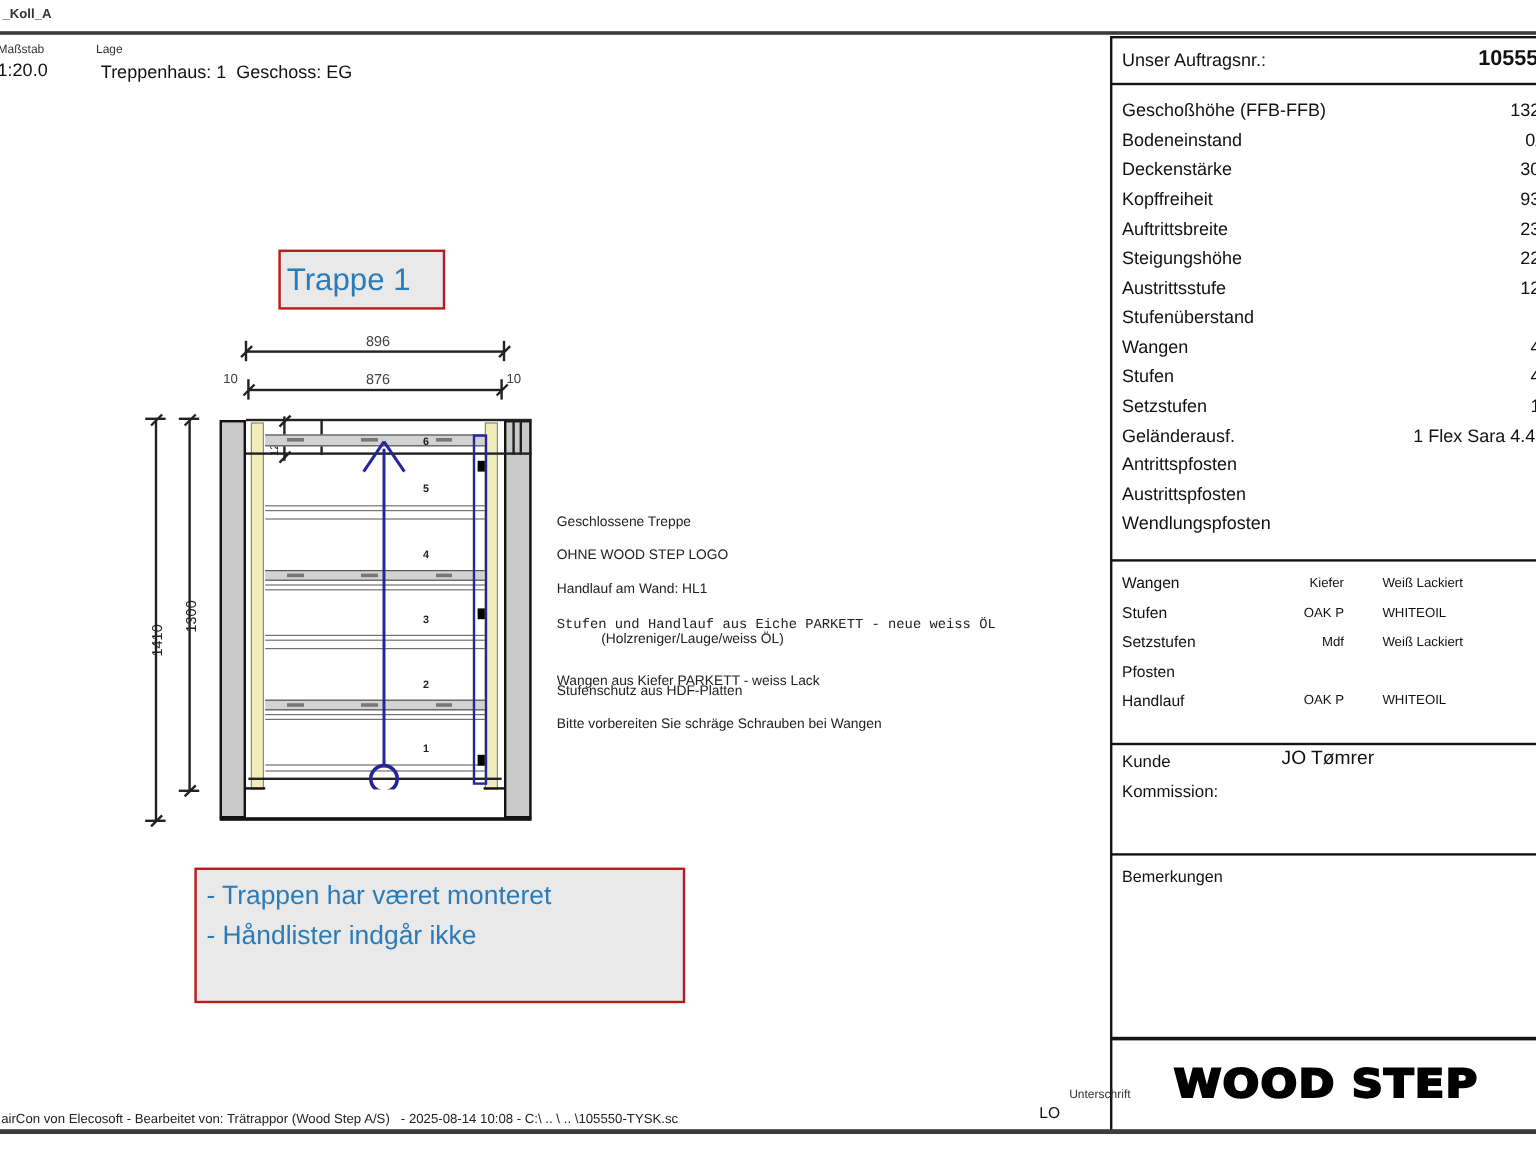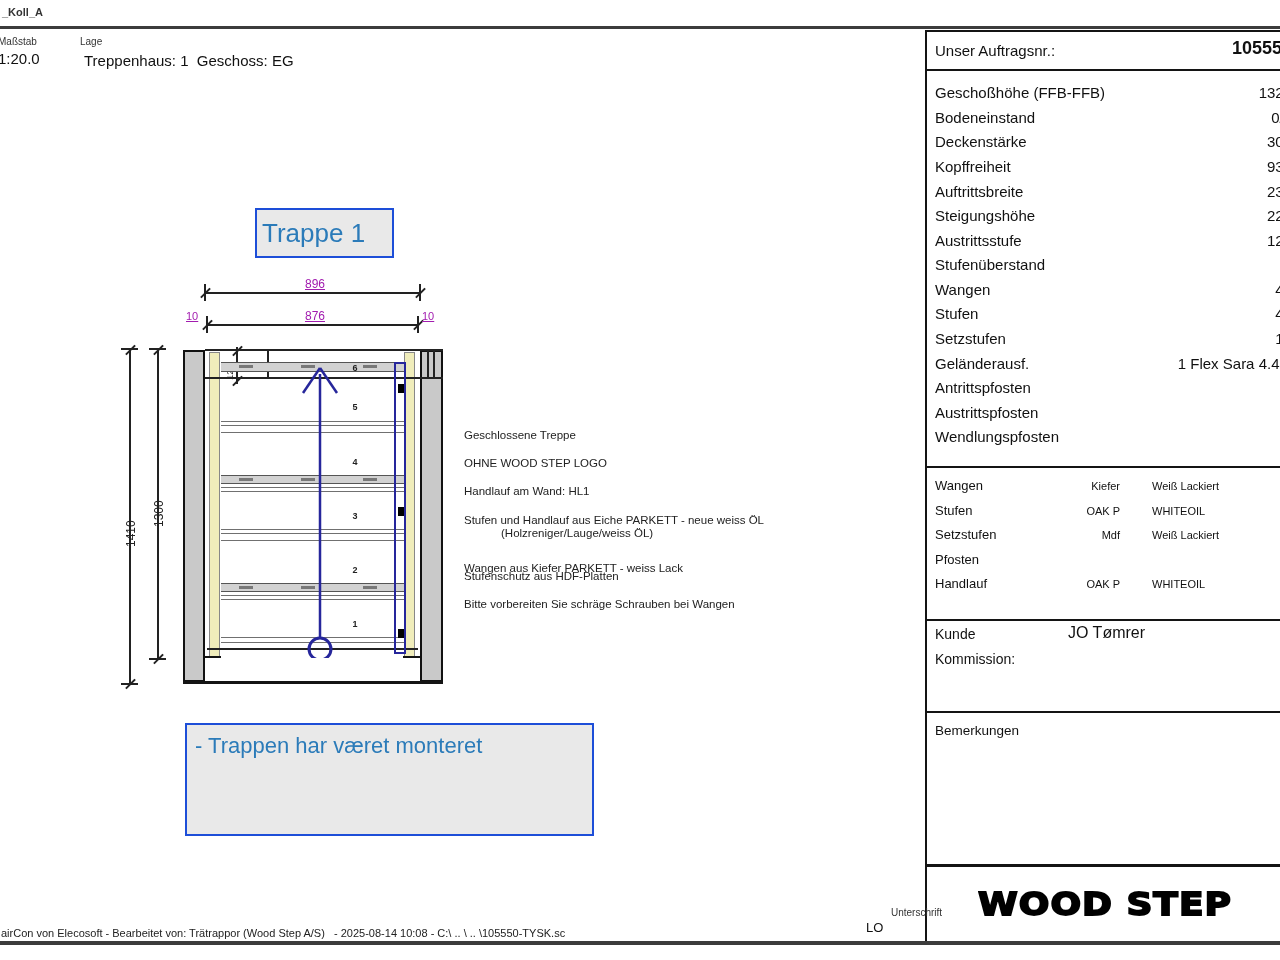--- a/index.html
+++ b/index.html
@@ -12,25 +12,25 @@
   .wall{position:absolute;top:350px;width:22px;height:332px;background:#c9c9c9;
         border:2px solid #111;box-sizing:border-box;}
   .stringer{position:absolute;top:352px;width:11px;height:306px;background:#f0edbb;
         border:1px solid #888;box-sizing:border-box;}
   .band{position:absolute;left:221px;width:183px;background:#d2d2d2;
         border-top:1px solid #555;border-bottom:1px solid #555;box-sizing:border-box;}
   .band::after{content:"";position:absolute;left:18px;right:12px;top:50%;height:3px;margin-top:-2px;
         background:repeating-linear-gradient(90deg,#787878 0 14px,transparent 14px 62px);}
   .sline{position:absolute;left:221px;width:183px;height:1px;background:#707070;}
   .tick{position:absolute;width:13px;height:2px;background:#222;transform:rotate(-45deg);}
-  .dimlabel{position:absolute;font-size:12px;color:#a21caf;text-decoration:underline;}
+  .dimlabel{position:absolute;font-size:12px;color:#404040;}
   .vlabel{position:absolute;font-size:12px;color:#222;transform:rotate(-90deg);transform-origin:left top;white-space:nowrap;}
   .stepnum{position:absolute;left:349px;width:12px;text-align:center;font-size:9px;font-weight:bold;color:#222;}
   .mark{position:absolute;left:398px;width:6px;height:9px;background:#000;}
-  .redbox{position:absolute;background:#e9e9e9;border:2px solid #1d4ed8;box-sizing:border-box;color:#2b7bb9;margin-left:23px;}
+  .redbox{position:absolute;background:#e9e9e9;border:2px solid #b91c1c;box-sizing:border-box;color:#2b7bb9;}
   .note{position:absolute;left:464px;font-size:11.5px;color:#222;white-space:pre;}
   .prow{position:absolute;left:925px;width:367px;height:22px;font-size:15px;color:#111;}
   .prow .lab{position:absolute;left:10px;top:0;white-space:pre;}
   .prow .val{position:absolute;right:0;top:0;white-space:pre;}
   .mrow{position:absolute;left:925px;width:367px;height:22px;color:#111;}
   .mrow .lab{position:absolute;left:10px;top:0;font-size:13px;}
   .mrow .mat{position:absolute;left:100px;width:95px;top:2px;text-align:right;font-size:11px;}
   .mrow .fin{position:absolute;left:227px;top:2px;font-size:11px;}
   .tiny{font-size:10px;color:#333;}
   #logo{position:absolute;left:930px;top:868px;width:350px;height:70px;display:flex;
@@ -135,28 +135,29 @@
     <line x1="30" y1="12" x2="47" y2="37" stroke="#26269b" stroke-width="2.5"></line>
   </svg>
 
   <div class="hl" style="left:205px;top:656px;width:16px;height:2px;"></div>
   <div class="hl" style="left:403px;top:656px;width:17px;height:2px;"></div>
   <div class="hl" style="left:183px;top:681px;width:260px;height:3px;"></div>
 
   <div class="note" style="top:429px;">Geschlossene Treppe</div>
   <div class="note" style="top:457px;">OHNE WOOD STEP LOGO</div>
   <div class="note" style="top:485px;">Handlauf am Wand: HL1</div>
-  <div class="note" style="top:514px;">Stufen und Handlauf aus Eiche PARKETT - neue weiss ÖL</div>
+  <div class="note" style="top:514px;font-family:Liberation Mono, monospace;">Stufen und Handlauf aus Eiche PARKETT - neue weiss ÖL</div>
   <div class="note" style="top:527px;margin-left:37px;">(Holzreniger/Lauge/weiss ÖL)</div>
   <div class="note" style="top:562px;">Wangen aus Kiefer PARKETT - weiss Lack</div>
   <div class="note" style="top:570px;">Stufenschutz aus HDF-Platten</div>
   <div class="note" style="top:598px;">Bitte vorbereiten Sie schräge Schrauben bei Wangen</div>
 
   <div class="redbox" style="left:162px;top:723px;width:409px;height:113px;font-size:22px;line-height:34px;padding:4px 0 0 8px;">
     <div>- Trappen har været monteret</div>
+    <div>- Håndlister indgår ikke</div>
   </div>
 
   <div class="vl" style="left:925px;top:30px;height:913px;"></div>
   <div class="hl" style="left:925px;top:30px;width:355px;"></div>
   <div class="hl" style="left:925px;top:69px;width:355px;"></div>
   <div class="hl" style="left:925px;top:466px;width:355px;"></div>
   <div class="hl" style="left:925px;top:619px;width:355px;"></div>
   <div class="hl" style="left:925px;top:711px;width:355px;"></div>
   <div class="hl" style="left:925px;top:864px;width:355px;height:3px;"></div>
 

